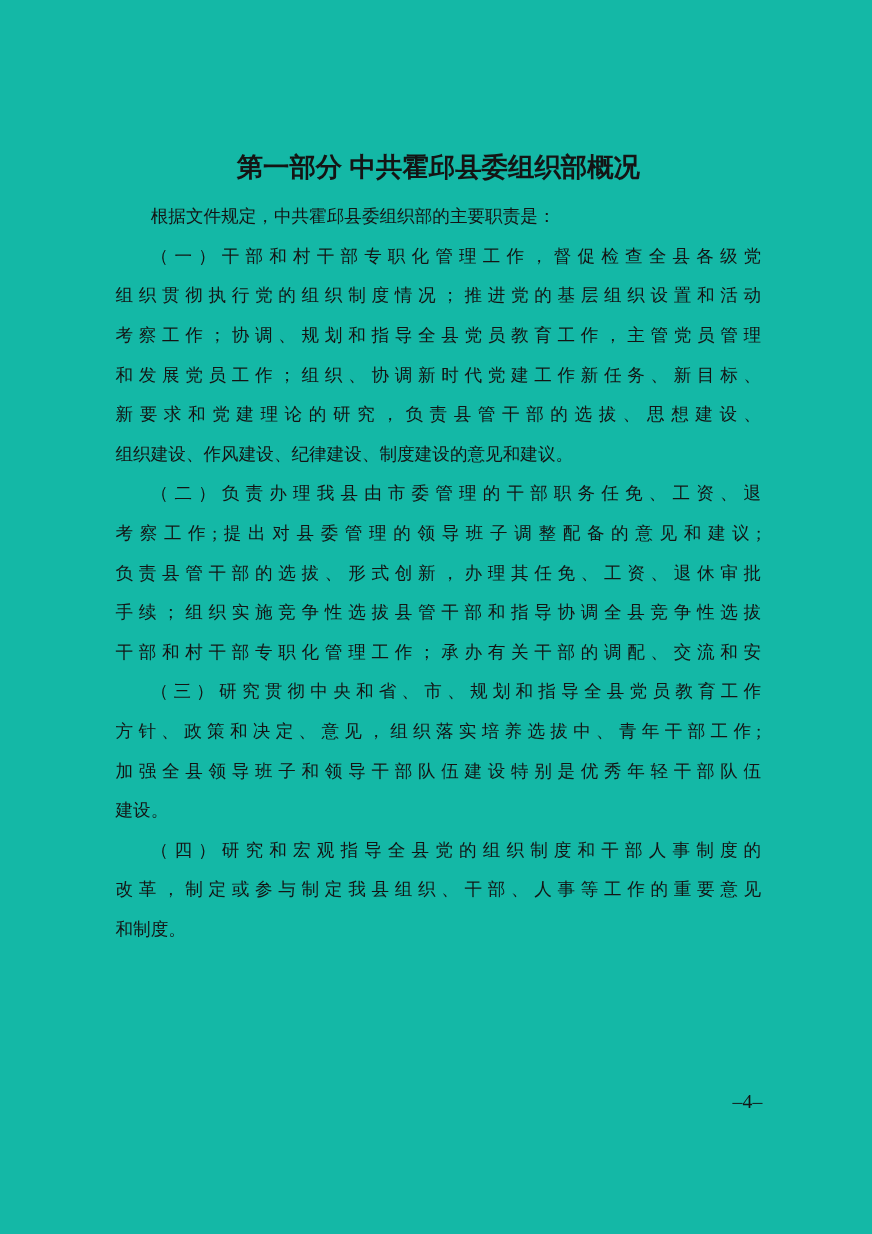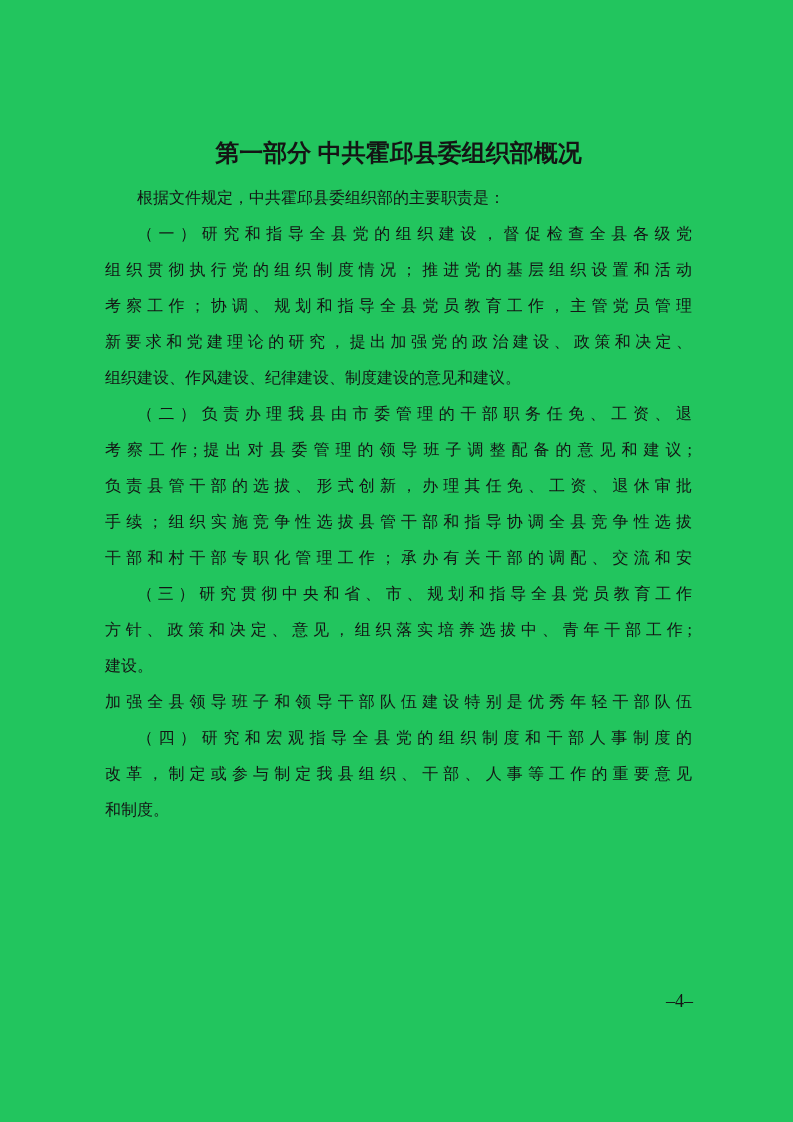--- a/index.html
+++ b/index.html
@@ -4,21 +4,21 @@
 <style>
   html, body {
     margin: 0;
     padding: 0;
     background: #ffffff;
   }
   .page {
     position: relative;
     width: 793px;
     height: 1122px;
-    background: #22c55e;
+    background: #14b8a6;
     color: #141414;
     font-family: "Liberation Serif", serif;
     overflow: hidden;
   }
   .content {
     position: absolute;
     left: 105px;
     top: 0;
     width: 587px;
   }
@@ -68,40 +68,41 @@
   <div class="content">
 
     <h1 class="doc-title">第一部分 中共霍邱县委组织部概况</h1>
 
 
     <div class="body-text">
 
       <p class="line first last">根据文件规定，中共霍邱县委组织部的主要职责是：</p>
 
       <div class="para">
-        <p class="line first">（一）研究和指导全县党的组织建设，督促检查全县各级党</p>
+        <p class="line first">（一）干部和村干部专职化管理工作，督促检查全县各级党</p>
         <p class="line">组织贯彻执行党的组织制度情况；推进党的基层组织设置和活动</p>
         <p class="line">考察工作；协调、规划和指导全县党员教育工作，主管党员管理</p>
-        <p class="line">新要求和党建理论的研究，提出加强党的政治建设、政策和决定、</p>
+        <p class="line">和发展党员工作；组织、协调新时代党建工作新任务、新目标、</p>
+        <p class="line">新要求和党建理论的研究，负责县管干部的选拔、思想建设、</p>
         <p class="line last">组织建设、作风建设、纪律建设、制度建设的意见和建议。</p>
       </div>
 
       <div class="para">
         <p class="line first">（二）负责办理我县由市委管理的干部职务任免、工资、退</p>
         <p class="line">考察工作;提出对县委管理的领导班子调整配备的意见和建议;</p>
         <p class="line">负责县管干部的选拔、形式创新，办理其任免、工资、退休审批</p>
         <p class="line">手续；组织实施竞争性选拔县管干部和指导协调全县竞争性选拔</p>
         <p class="line">干部和村干部专职化管理工作；承办有关干部的调配、交流和安</p>
       </div>
 
       <div class="para">
         <p class="line first">（三）研究贯彻中央和省、市、规划和指导全县党员教育工作</p>
         <p class="line">方针、政策和决定、意见，组织落实培养选拔中、青年干部工作;</p>
+        <p class="line">加强全县领导班子和领导干部队伍建设特别是优秀年轻干部队伍</p>
         <p class="line last">建设。</p>
-        <p class="line">加强全县领导班子和领导干部队伍建设特别是优秀年轻干部队伍</p>
       </div>
 
       <div class="para">
         <p class="line first">（四）研究和宏观指导全县党的组织制度和干部人事制度的</p>
         <p class="line">改革，制定或参与制定我县组织、干部、人事等工作的重要意见</p>
         <p class="line last">和制度。</p>
       </div>
 
     </div>
   </div>

